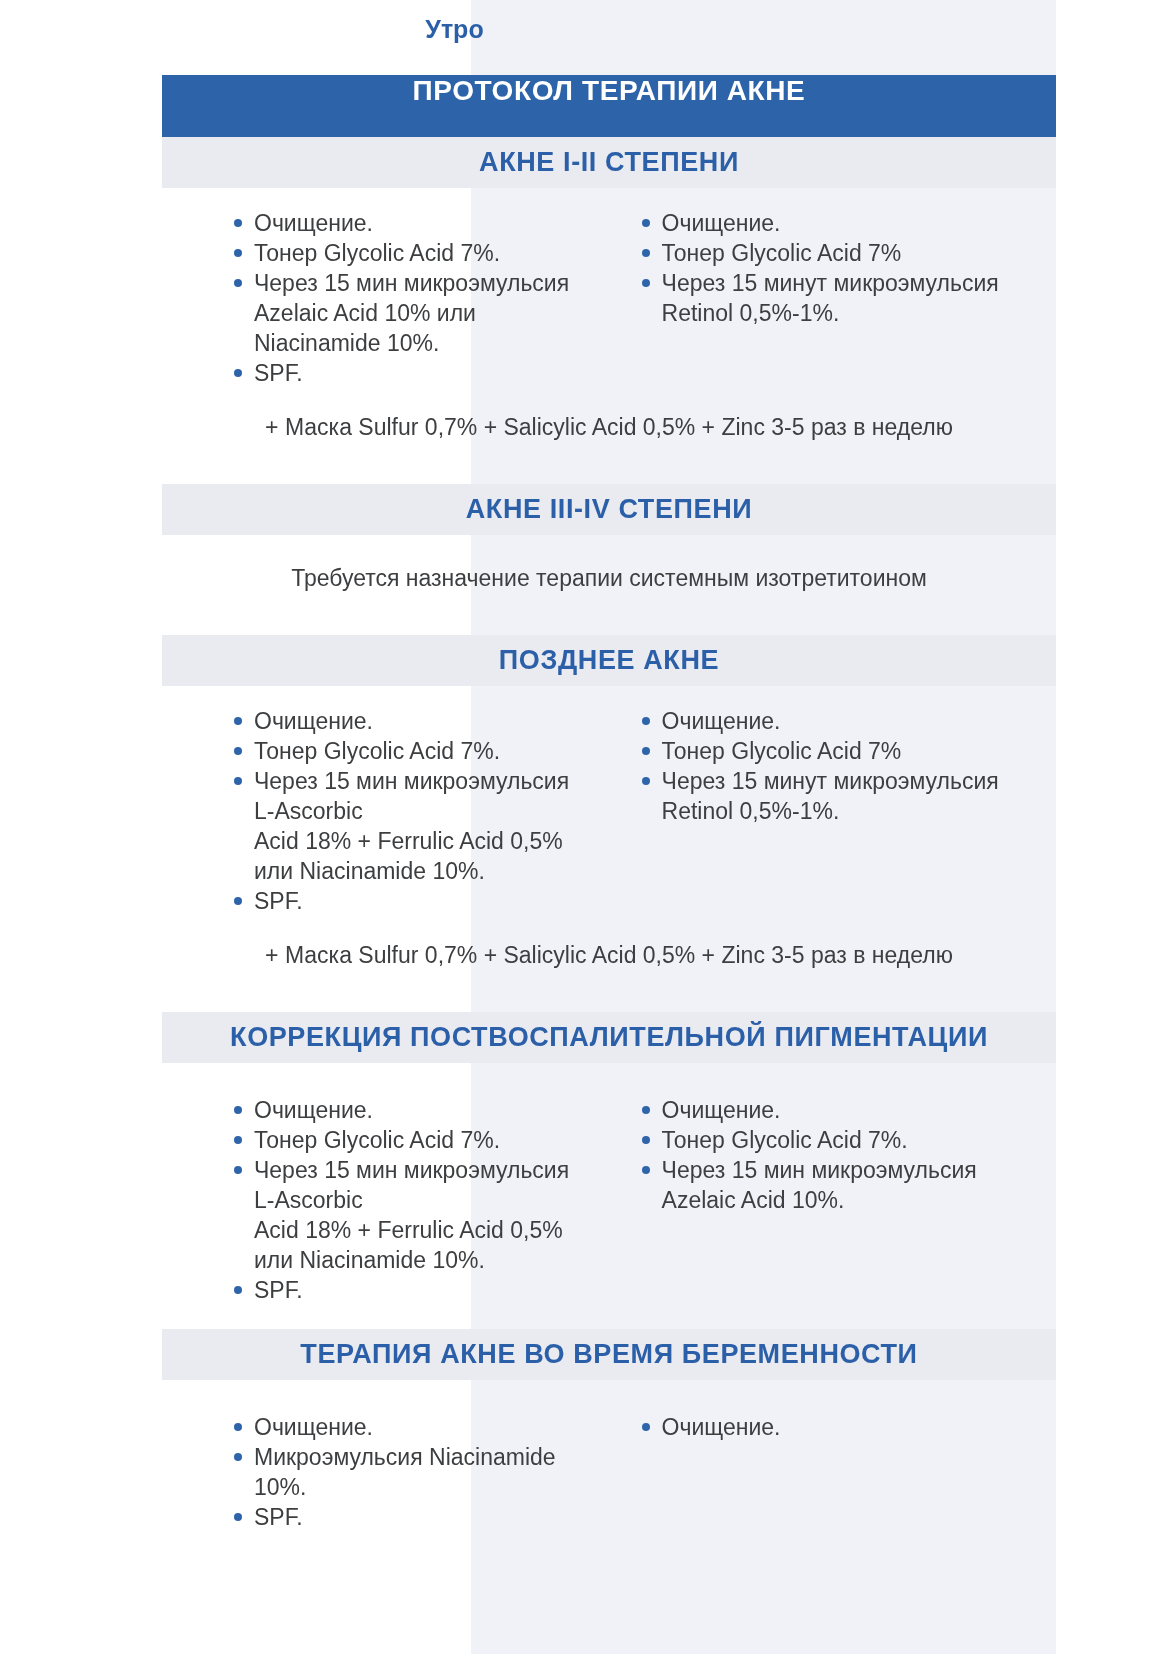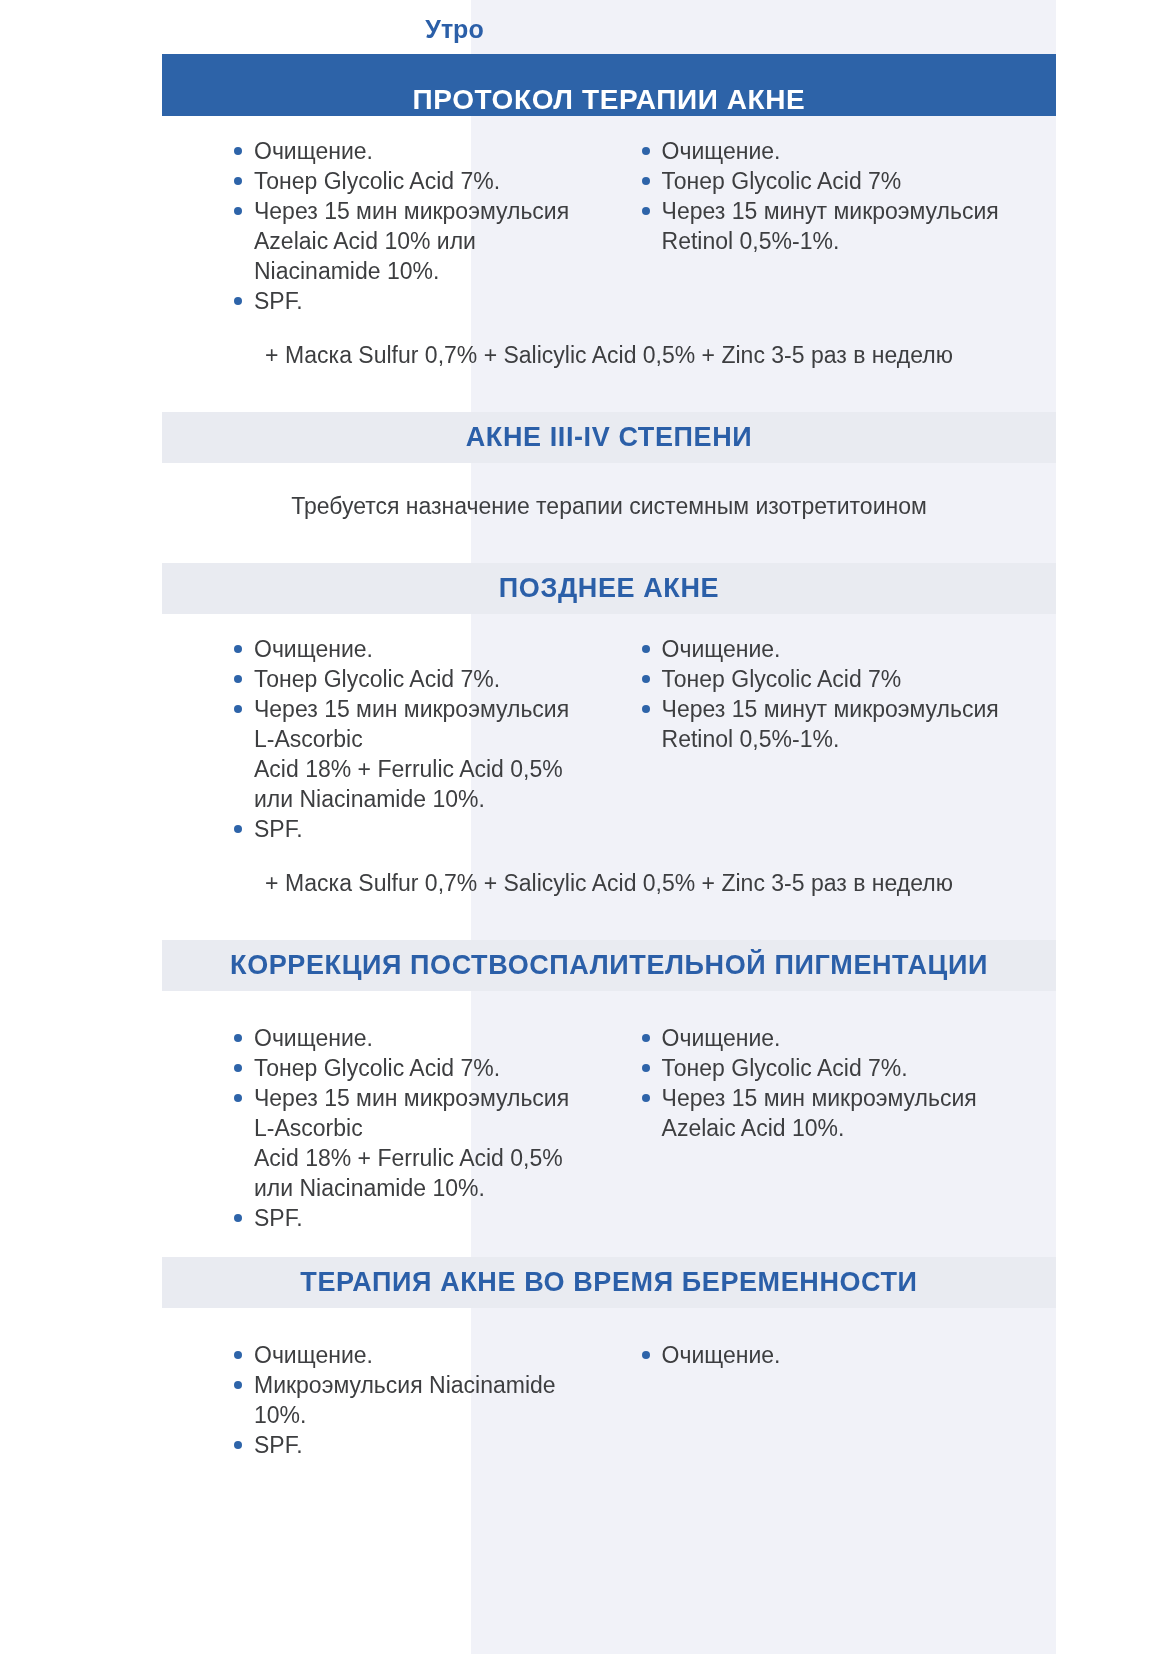--- a/index.html
+++ b/index.html
@@ -32,21 +32,21 @@
     width: 585px;
     display: flex; align-items: center; justify-content: center;
     padding-top: 4px;
     font-size: 25px; font-weight: bold;
     color: var(--accent-blue, #2b5fa8);
   }
 
   .banner {
     height: 62px;
     background: var(--banner-bg, #2d63a8);
-    display: flex; align-items: flex-end; justify-content: center;
+    display: flex; align-items: flex-start; justify-content: center; margin-top: 21px;
   }
   .banner h1 {
     margin: 0;
     font-size: 28px; font-weight: bold;
     letter-spacing: 0.6px;
     color: var(--banner-text, #ffffff);
   }
 
   .band {
     height: 51px;
@@ -95,20 +95,23 @@
   <div class="content">
     <div class="col-headers">
       <div class="col-h">Утро</div>
     </div>
 
     <div class="banner">
       <h1>ПРОТОКОЛ ТЕРАПИИ АКНЕ</h1>
     </div>
 
     <section>
+      <div class="band">
+        <h2>АКНЕ I-II СТЕПЕНИ</h2>
+      </div>
       <div class="cols">
         <ul class="list morning">
           <li>
               <span class="dot"></span>
               <span class="txt">Очищение.</span>
             </li>
           <li>
               <span class="dot"></span>
               <span class="txt">Тонер Glycolic Acid 7%.</span>
             </li>

